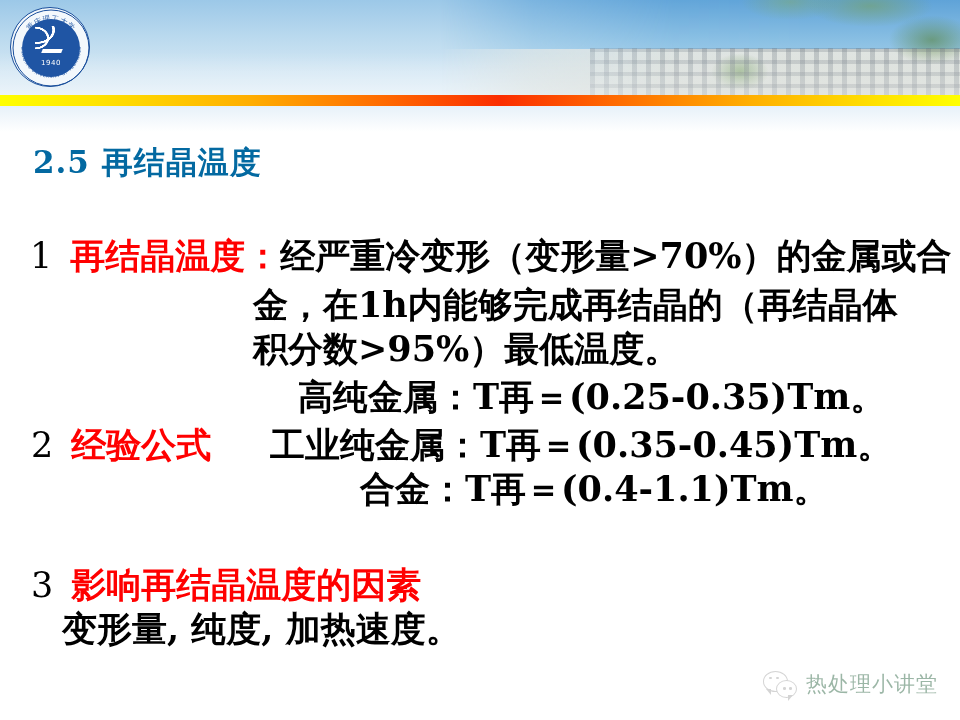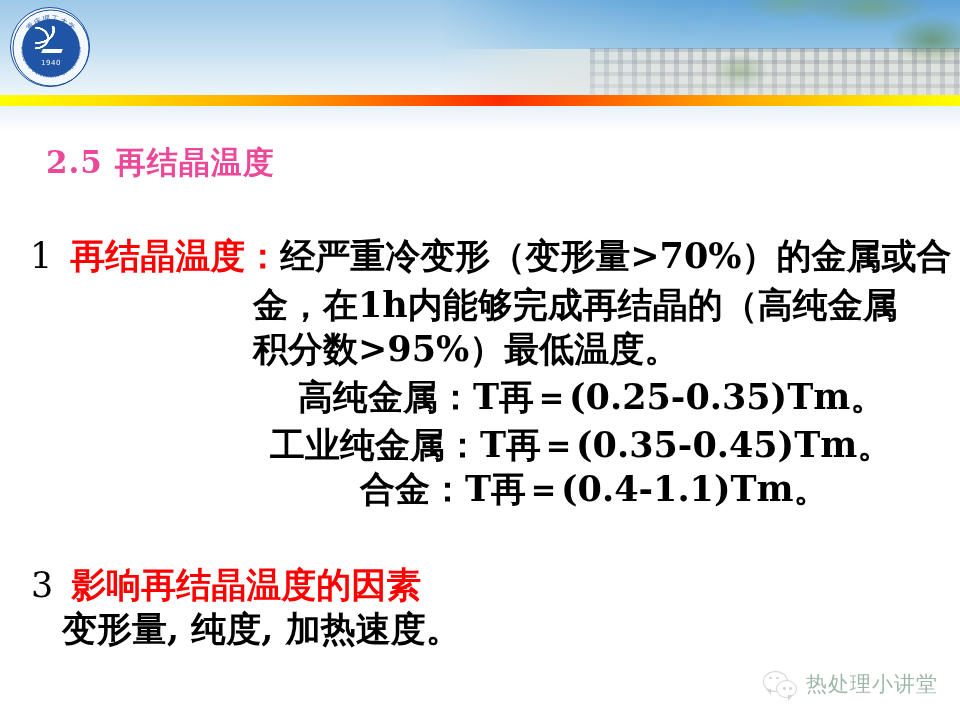--- a/index.html
+++ b/index.html
@@ -138,24 +138,24 @@
   
   .content {
     position: absolute;
     left: 0; top: 106px;
     width: 960px;
     height: 614px;
   }
 
   .section-heading {
     position: absolute;
-    left: 46px; top: 36px;
+    left: 33px; top: 36px;
     font-size: 31px;
     font-weight: bold;
-    color: #ec4899;
+    color: #0369a1;
     letter-spacing: 1px;
     white-space: nowrap;
   }
 
   .line {
     position: absolute;
     white-space: nowrap;
     font-size: 35px;
     font-weight: bold;
     color: #000000;
@@ -284,25 +284,28 @@
 <div class="accent-bar"></div>
 <div class="below-bar-wash"></div>
 
 <div class="content">
 
   <div class="section-heading">2.5 再结晶温度</div>
 
   <div class="line l-item1">
     <span class="num">1</span><span class="gap-1"></span><span class="red">再结晶温度：</span><span>经严重冷变形（变形量&gt;70%）的金属或合</span>
   </div>
-  <div class="line l-item1b">金，在1h内能够完成再结晶的（高纯金属</div>
+  <div class="line l-item1b">金，在1h内能够完成再结晶的（再结晶体</div>
   <div class="line l-item1c">积分数&gt;95%）最低温度。</div>
 
   <div class="line l-hp formula">高纯金属：T再＝(0.25-0.35)Tm。</div>
 
+  <div class="line l-item2">
+    <span class="num">2</span><span class="gap-1"></span><span class="red">经验公式</span>
+  </div>
   <div class="line l-ip formula">工业纯金属：T再＝(0.35-0.45)Tm。</div>
   <div class="line l-alloy formula">合金：T再＝(0.4-1.1)Tm。</div>
 
   <div class="line l-item3">
     <span class="num">3</span><span class="gap-1"></span><span class="red">影响再结晶温度的因素</span>
   </div>
   <div class="line l-item3b">变形量, 纯度, 加热速度。</div>
 
 </div>
 

